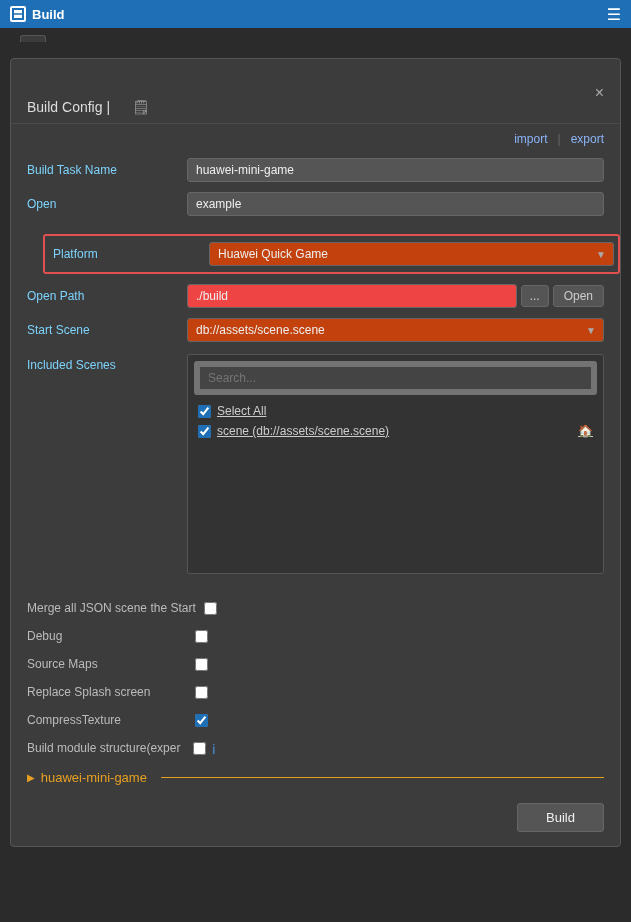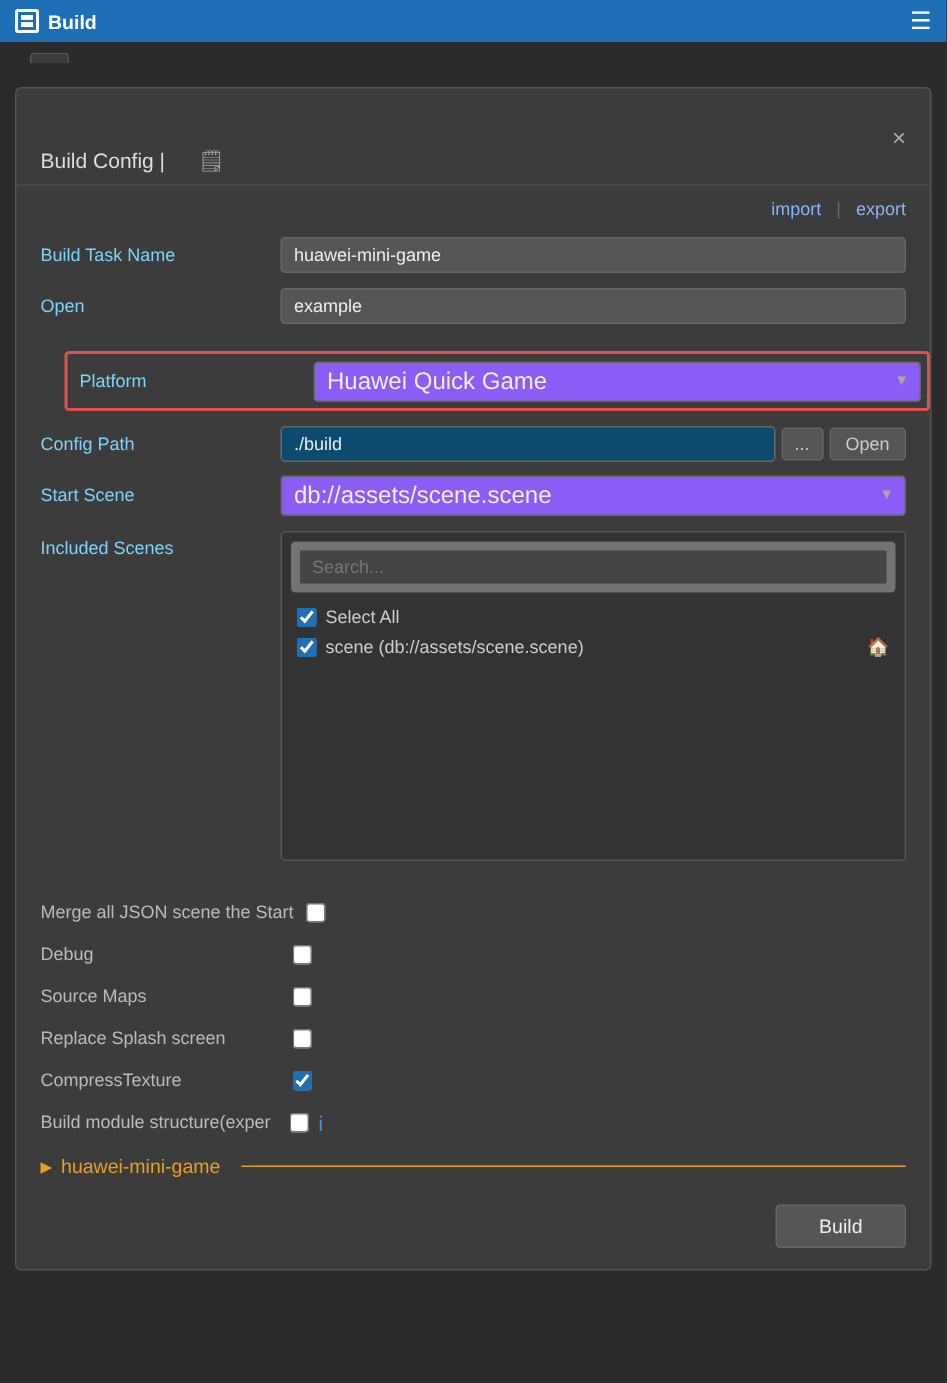--- a/index.html
+++ b/index.html
@@ -135,26 +135,26 @@
     }
     .platform-row .form-row {
       margin-bottom: 0;
     }
     .select-wrap {
       position: relative;
       flex: 1;
     }
     .select-input {
       width: 100%;
-      background: #8b5cf6;
+      background: #c2410c;
       border: 1px solid #666;
       border-radius: 3px;
       color: #eee;
       padding: 4px 28px 4px 8px;
-      font-size: 16px;
+      font-size: 12px;
       outline: none;
       appearance: none;
       -webkit-appearance: none;
       cursor: pointer;
     }
     .select-arrow {
       position: absolute;
       right: 8px;
       top: 50%;
       transform: translateY(-50%);
@@ -164,21 +164,21 @@
     }
     
     .build-path-wrap {
       display: flex;
       align-items: center;
       gap: 4px;
       flex: 1;
     }
     .build-path-input {
       flex: 1;
-      background: #0c4a6e;
+      background: #ef4444;
       border: 1px solid #666;
       border-radius: 3px;
       color: #eee;
       padding: 4px 8px;
       font-size: 12px;
       outline: none;
     }
     .btn-dots {
       background: #555;
       border: 1px solid #666;
@@ -218,20 +218,21 @@
       margin-bottom: 6px;
     }
     .checkbox-row {
       display: flex;
       align-items: center;
       gap: 6px;
       padding: 3px 4px;
       font-size: 12px;
       color: #ccc;
       border-radius: 2px;
+      text-decoration: underline;
     }
     .checkbox-row input[type="checkbox"] {
       accent-color: #1e6fb5;
       width: 13px;
       height: 13px;
       cursor: pointer;
     }
     .scene-item {
       display: flex;
       align-items: center;
@@ -406,21 +407,21 @@
           <option>iOS</option>
         </select>
         <span class="select-arrow">▼</span>
       </div>
     </div>
   </div>
 
   <div class="form-content">
 
     <div class="form-row">
-      <div class="form-label">Config Path</div>
+      <div class="form-label">Open Path</div>
       <div class="build-path-wrap">
         <input class="build-path-input" type="text" value="./build" style="">
         <button class="btn-dots">...</button>
         <button class="btn-open">Open</button>
       </div>
     </div>
 
     <div class="form-row">
       <div class="form-label">Start Scene</div>
       <div class="select-wrap">

